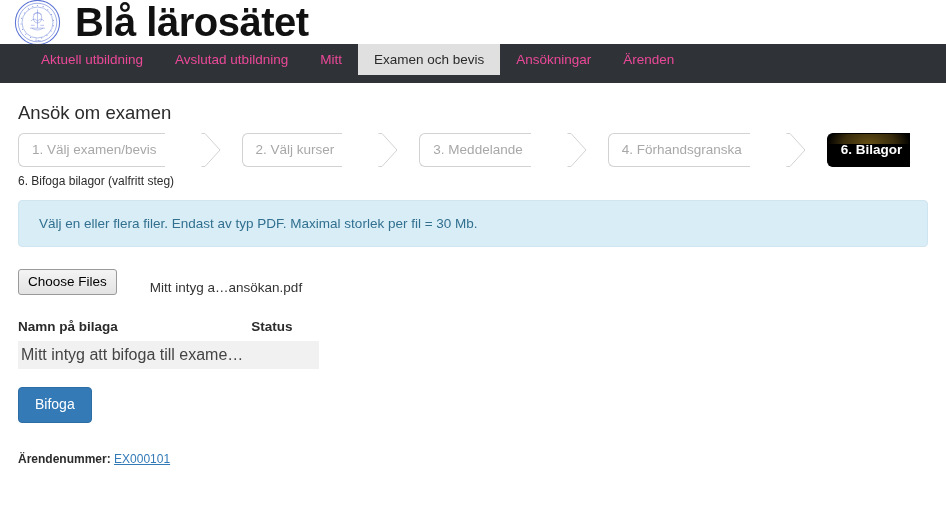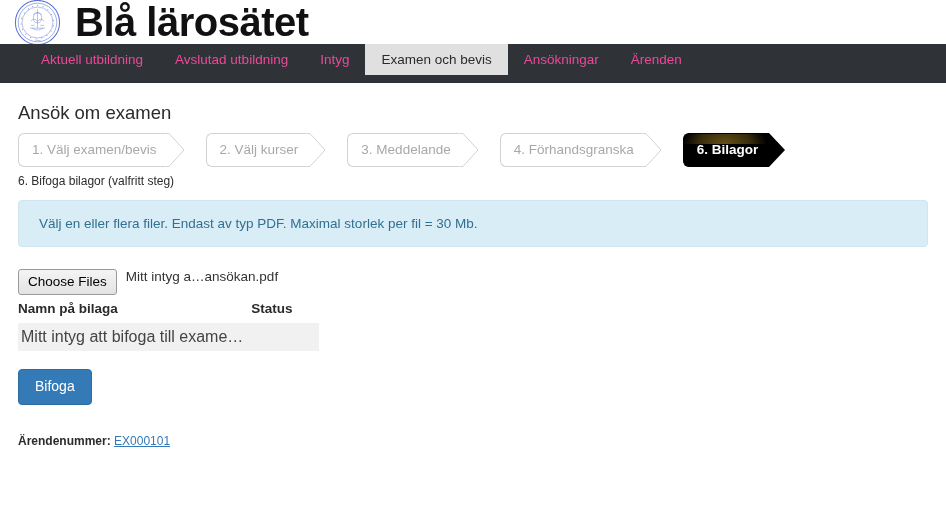--- a/index.html
+++ b/index.html
@@ -92,20 +92,21 @@
     height: 36px;
     margin-bottom: 6px;
   }
   .step {
     position: relative;
     height: 34px;
     display: flex;
     align-items: flex-end;
     margin-right: 21px;
     cursor: pointer;
+    gap: 36px;
   }
   .step-body {
     height: 34px;
     display: flex;
     align-items: center;
     padding: 0 8px 0 13px;
     border: 1px solid #d2d2d2;
     border-right: none;
     border-radius: 6px 0 0 6px;
     background: #ffffff;
@@ -158,22 +159,23 @@
     border-radius: 4px;
     color: #31708f;
     font-size: 13.5px;
     padding: 15px 20px;
     margin: 0 0 22px 0;
   }
 
   
   .file-row {
     display: flex;
-    align-items: flex-start;
-    margin-bottom: 6px;
+    align-items: flex-end;
+    margin-bottom: 24px;
+    gap: 24px;
   }
   .choose-files-btn {
     font-family: "Liberation Sans", sans-serif;
     font-size: 13.5px;
     color: #000000;
     background: linear-gradient(#f4f4f4, #e3e3e3);
     border: 1px solid #9a9a9a;
     border-radius: 3px;
     padding: 4px 9px;
     cursor: pointer;
@@ -277,21 +279,21 @@
       </g>
       <text x="50" y="90" font-size="6" fill="#5b73d4" text-anchor="middle" font-family="serif">1848</text>
     </svg>
   </span>
   <span class="site-title">Blå lärosätet</span>
 </div>
 
 <nav class="navbar">
   <div class="navtab">Aktuell utbildning</div>
   <div class="navtab">Avslutad utbildning</div>
-  <div class="navtab">Intyg</div>
+  <div class="navtab">Mitt</div>
   <div class="navtab active">Examen och bevis</div>
   <div class="navtab">Ansökningar</div>
   <div class="navtab">Ärenden</div>
 </nav>
 <div class="nav-underbar"></div>
 <div class="nav-gap"></div>
 
 <div class="content">
 
   <h1 class="page-heading">Ansök om examen</h1>

